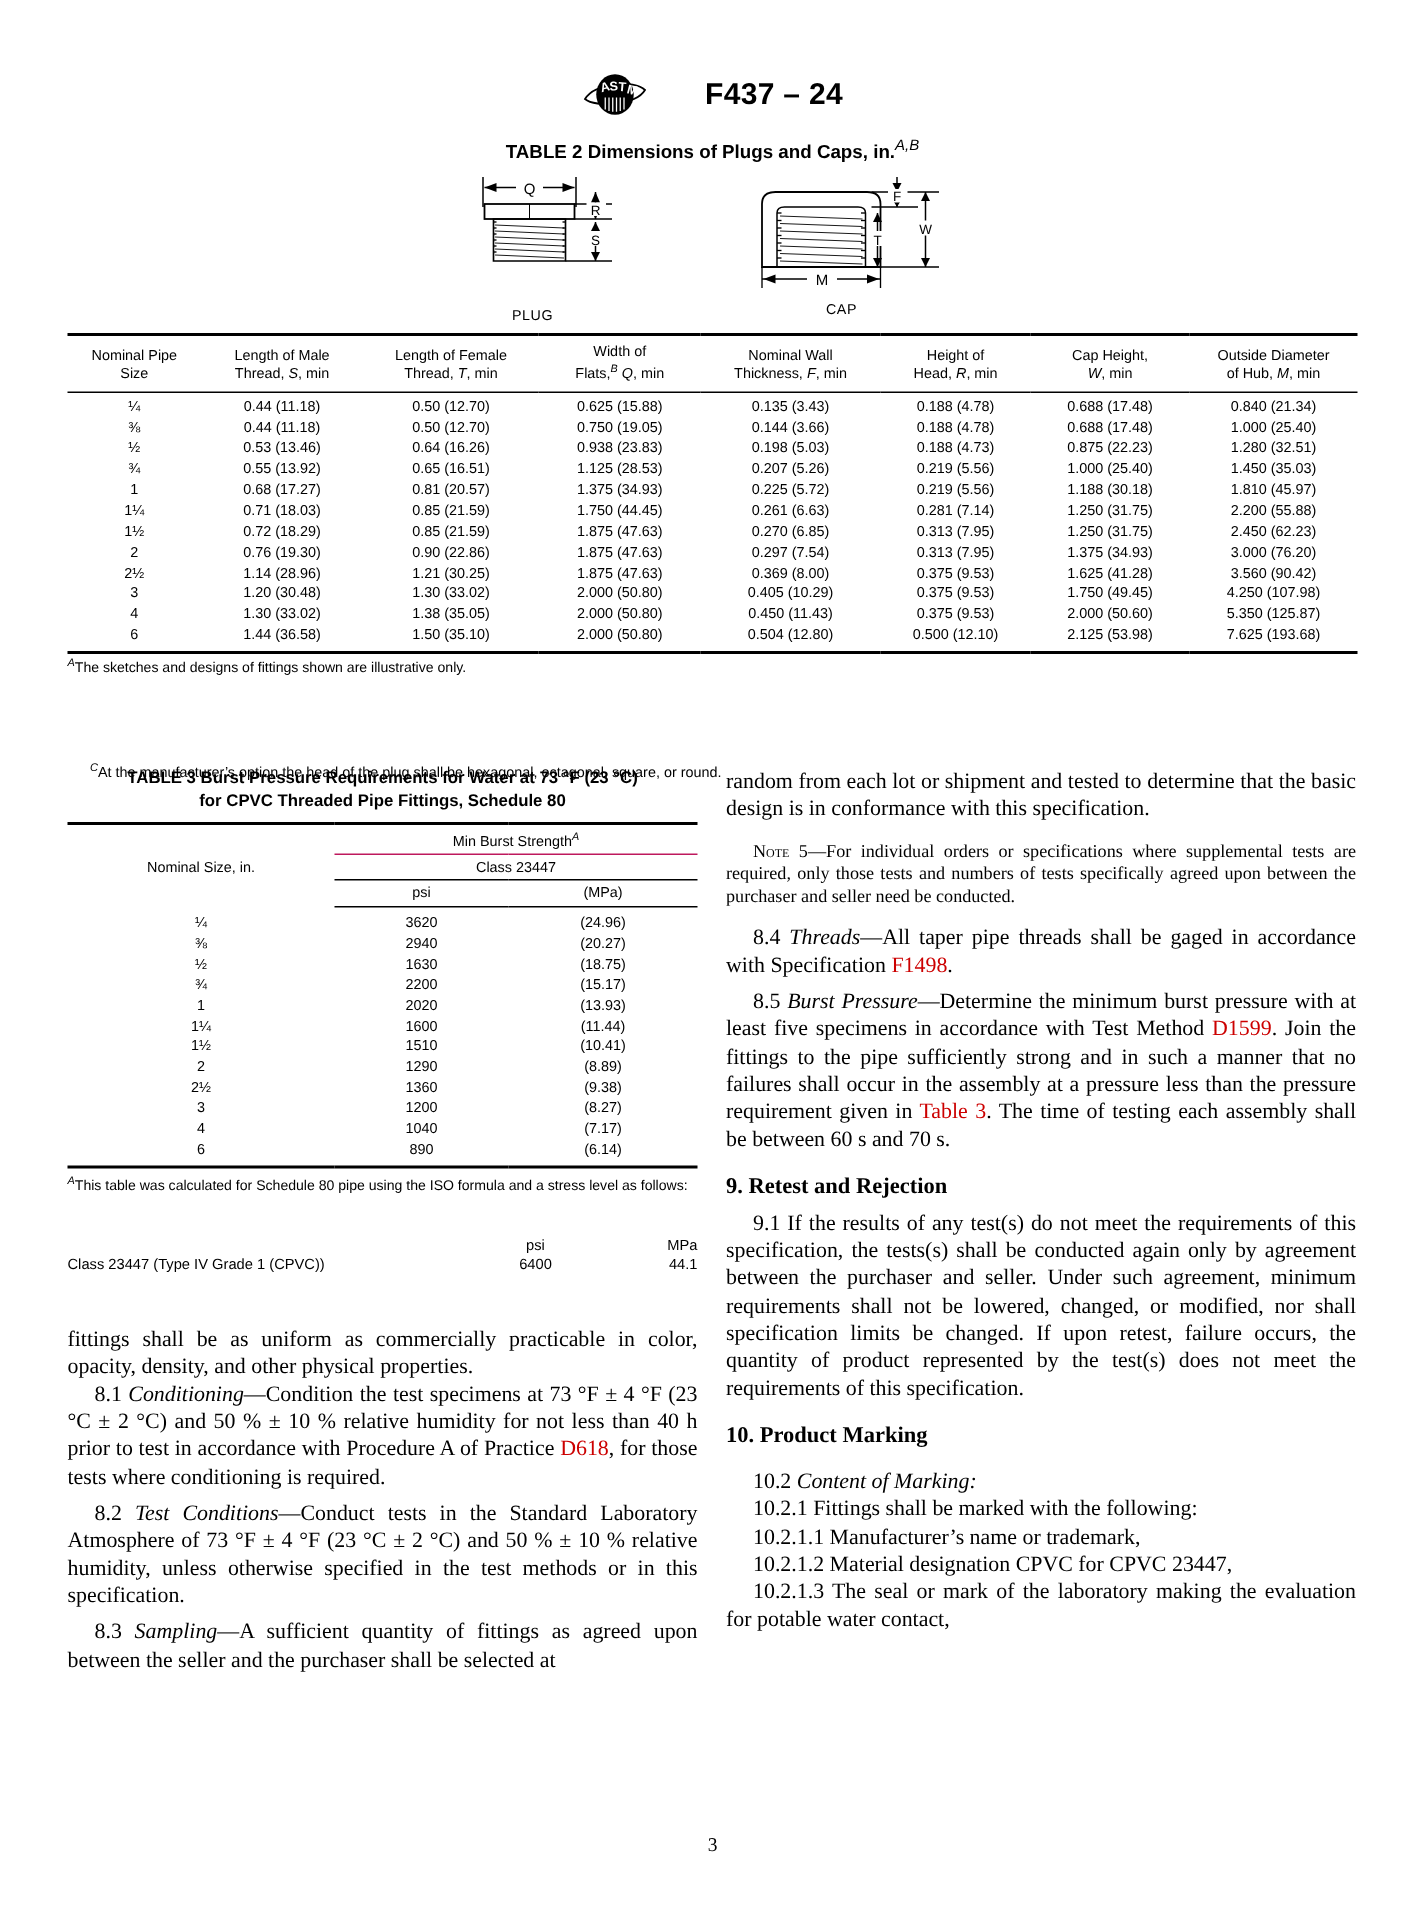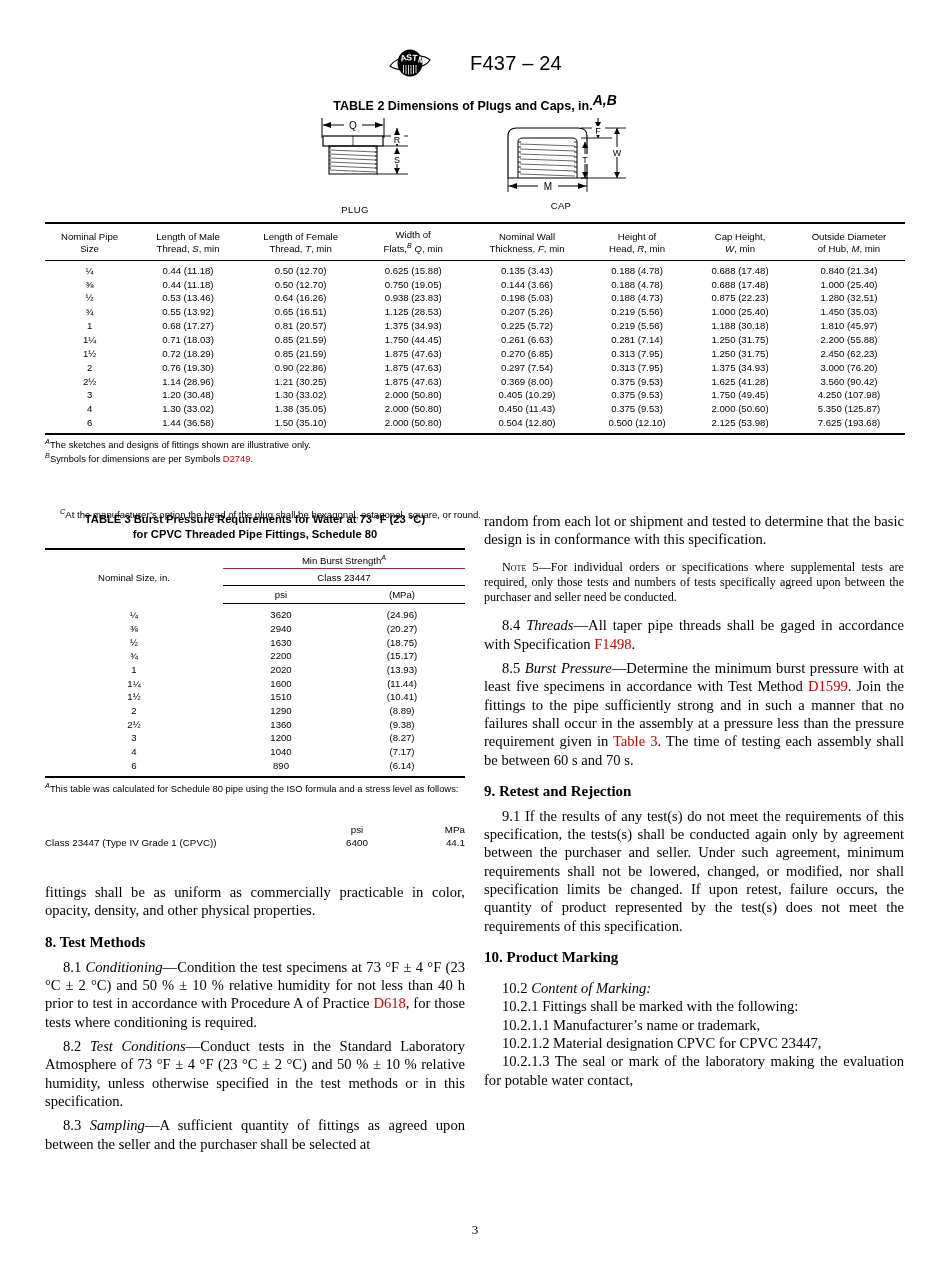--- a/index.html
+++ b/index.html
@@ -32,40 +32,40 @@
     align-items: center;
     gap: 10px;
   }
   .astm-logo {
     width: 44px;
     height: 30px;
     display: block;
   }
   .doc-designation {
     font-family: "Liberation Sans", sans-serif;
-    font-weight: normal;
+    font-weight: bold;
     font-size: 20px;
     letter-spacing: 0.2px;
     margin-left: 28px;
   }
 
   
   .table2-title {
     position: absolute;
     left: 0; top: 92px;
     width: 950px;
     text-align: center;
     font-family: "Liberation Sans", sans-serif;
     font-weight: bold;
     font-size: 12.5px;
   }
   .table2-title sup {
-    font-size: 14px;
+    font-size: 10px;
     font-style: italic;
-    font-weight: bold;
+    font-weight: normal;
     vertical-align: super;
   }
 
   
   .figures {
     position: absolute;
     left: 0; top: 112px;
     width: 950px;
     height: 100px;
   }
@@ -539,21 +539,20 @@
           <td>0.504 (12.80)</td>
           <td>0.500 (12.10)</td>
           <td>2.125 (53.98)</td>
           <td>7.625 (193.68)</td>
         </tr>
       </tbody>
   </table>
 
   <div class="t2-notes">
     <div><sup>A</sup><span>The sketches and designs of fittings shown are illustrative only.</span></div>
-    <div><sup>B</sup><span>Symbols for dimensions are per Symbols </span><span class="red">D2749</span><span>.</span></div>
   </div>
 
   <div class="t2-note-c">
     <sup>C</sup><span>At the manufacturer’s option the head of the plug shall be hexagonal, octagonal, square, or round.</span>
   </div>
 
   <div class="col-left">
 
     <div class="table3-title">
       <span>TABLE 3 Burst Pressure Requirements for Water at 73 °F (23 °C)</span><br>
@@ -662,21 +661,20 @@
         <td class="sv">6400</td>
         <td class="su">44.1</td>
       </tr>
     </tbody>
       </table>
 
     <div style="height:34px"></div>
 
     <p class="body noindent">fittings shall be as uniform as commercially practicable in color, opacity, density, and other physical properties.</p>
 
-    <h3 class="section">8. Test Methods</h3>
 
     <p class="body">
       <span>8.1 </span><em>Conditioning</em><span>—Condition the test specimens at 73 °F ± 4 °F (23 °C ± 2 °C) and 50 % ± 10 % relative humidity for not less than 40 h prior to test in accordance with Procedure A of Practice </span><span class="red">D618</span><span>, for those tests where conditioning is required.</span>
     </p>
 
     <div class="gap-sm"></div>
 
     <p class="body">
       <span>8.2 </span><em>Test Conditions</em><span>—Conduct tests in the Standard Laboratory Atmosphere of 73 °F ± 4 °F (23 °C ± 2 °C) and 50 % ± 10 % relative humidity, unless otherwise specified in the test methods or in this specification.</span>
     </p>

